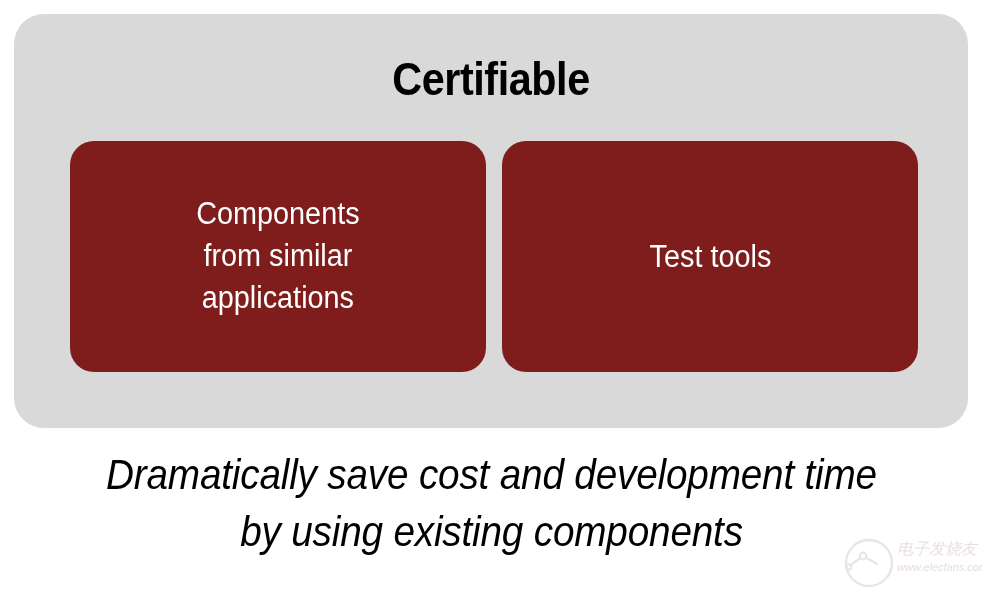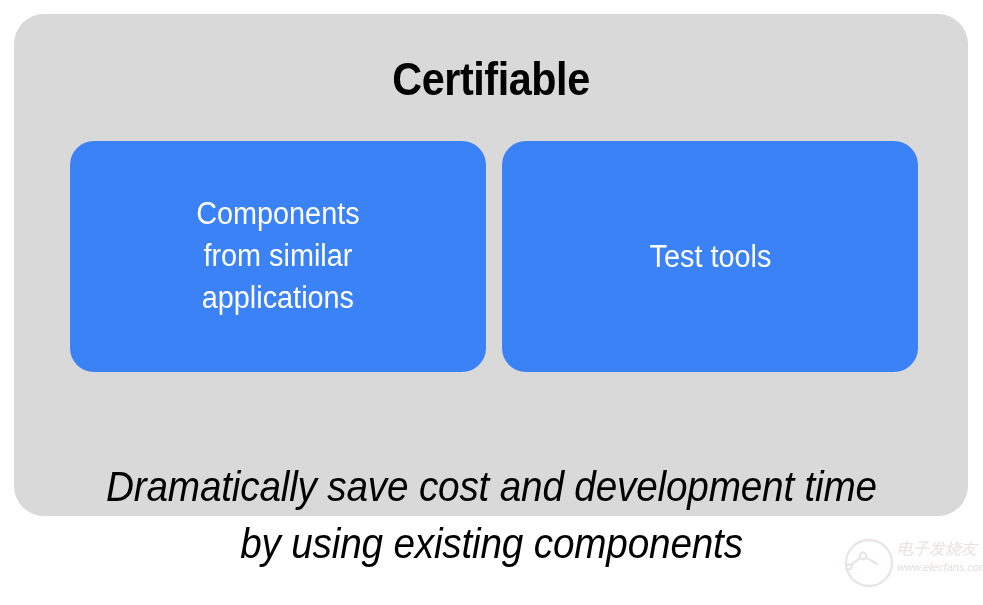--- a/index.html
+++ b/index.html
@@ -18,21 +18,21 @@
     background: #ffffff;
     overflow: hidden;
   }
 
   
   .panel {
     position: absolute;
     left: 14px;
     top: 14px;
     width: 954px;
-    height: 502px;
+    height: 414px;
     background: #d9d9d9;
     border-radius: 30px;
     box-sizing: border-box;
   }
 
   .panel-title {
     position: absolute;
     left: 0;
     top: 40px;
     width: 100%;
@@ -54,21 +54,21 @@
     top: 127px;
     width: 848px;
     height: 231px;
     display: flex;
     flex-direction: row;
     gap: 16px;
   }
 
   .card {
     flex: 1 1 0;
-    background: #3b82f6;
+    background: #7f1d1d;
     border-radius: 24px;
     display: flex;
     align-items: center;
     justify-content: center;
     box-sizing: border-box;
     padding: 6px 8px;
   }
 
   .card-label {
     color: #ffffff;
@@ -82,21 +82,21 @@
 
   .card-1 .card-label,
   .card-2 .card-label {
     margin-top: -2px;
   }
 
   
   .caption {
     position: absolute;
     left: 0;
-    top: 458px;
+    top: 446px;
     width: 983px;
     text-align: center;
     font-family: "Liberation Sans", sans-serif;
     font-style: italic;
     font-size: 43px;
     line-height: 57px;
     color: #000000;
     letter-spacing: -0.2px;
   }
   .caption .cap-line {

